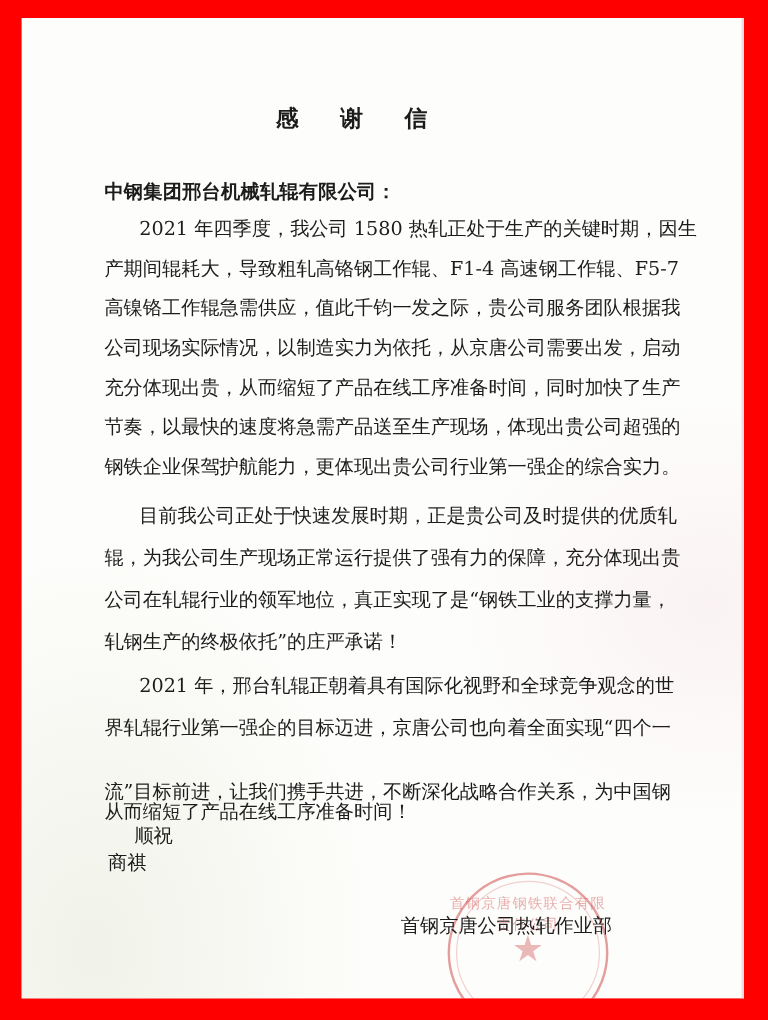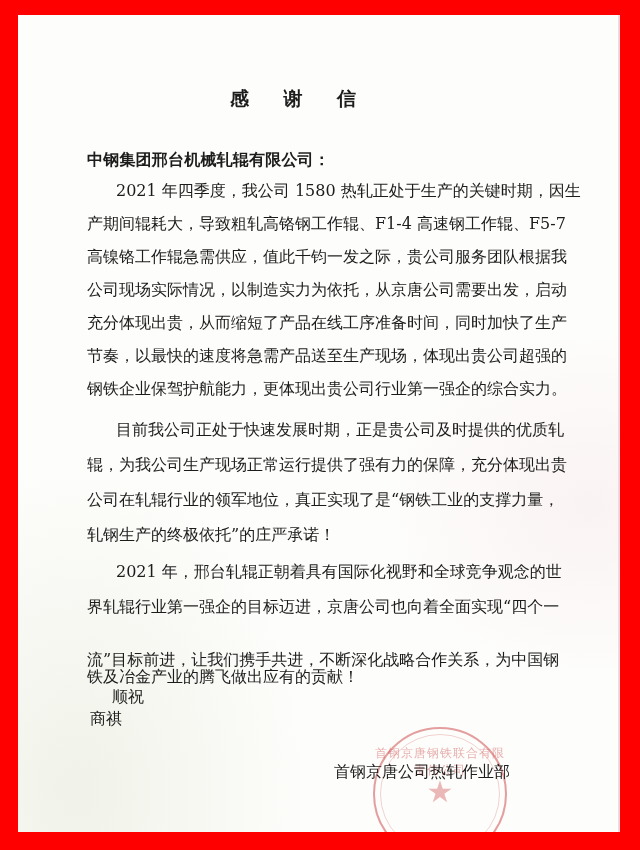--- a/index.html
+++ b/index.html
@@ -149,21 +149,21 @@
       <div class="text line first" style="top:405px">目前我公司正处于快速发展时期，正是贵公司及时提供的优质轧</div>
       <div class="text line" style="top:440px">辊，为我公司生产现场正常运行提供了强有力的保障，充分体现出贵</div>
       <div class="text line" style="top:475px">公司在轧辊行业的领军地位，真正实现了是“钢铁工业的支撑力量，</div>
       <div class="text line last" style="top:510px">轧钢生产的终极依托”的庄严承诺！</div>
     </div>
 
     <div>
       <div class="text line first" style="top:547px">2021 年，邢台轧辊正朝着具有国际化视野和全球竞争观念的世</div>
       <div class="text line" style="top:582px">界轧辊行业第一强企的目标迈进，京唐公司也向着全面实现“四个一</div>
       <div class="text line" style="top:635px">流”目标前进，让我们携手共进，不断深化战略合作关系，为中国钢</div>
-      <div class="text line last" style="top:652px">铁及冶金产业的腾飞做出应有的贡献！</div>
+      <div class="text line last" style="top:652px">从而缩短了产品在线工序准备时间！</div>
     </div>
 
     <div class="text closing" style="left:94px; top:672px;">顺祝</div>
     <div class="text closing" style="left:72px; top:694px;">商祺</div>
 
     <div class="seal">
       <div class="seal-inner"></div>
       <div class="seal-text top">首钢京唐钢铁联合有限责任公司</div>
       <div class="seal-star">★</div>
       <div class="seal-text bottom">热轧作业部</div>

